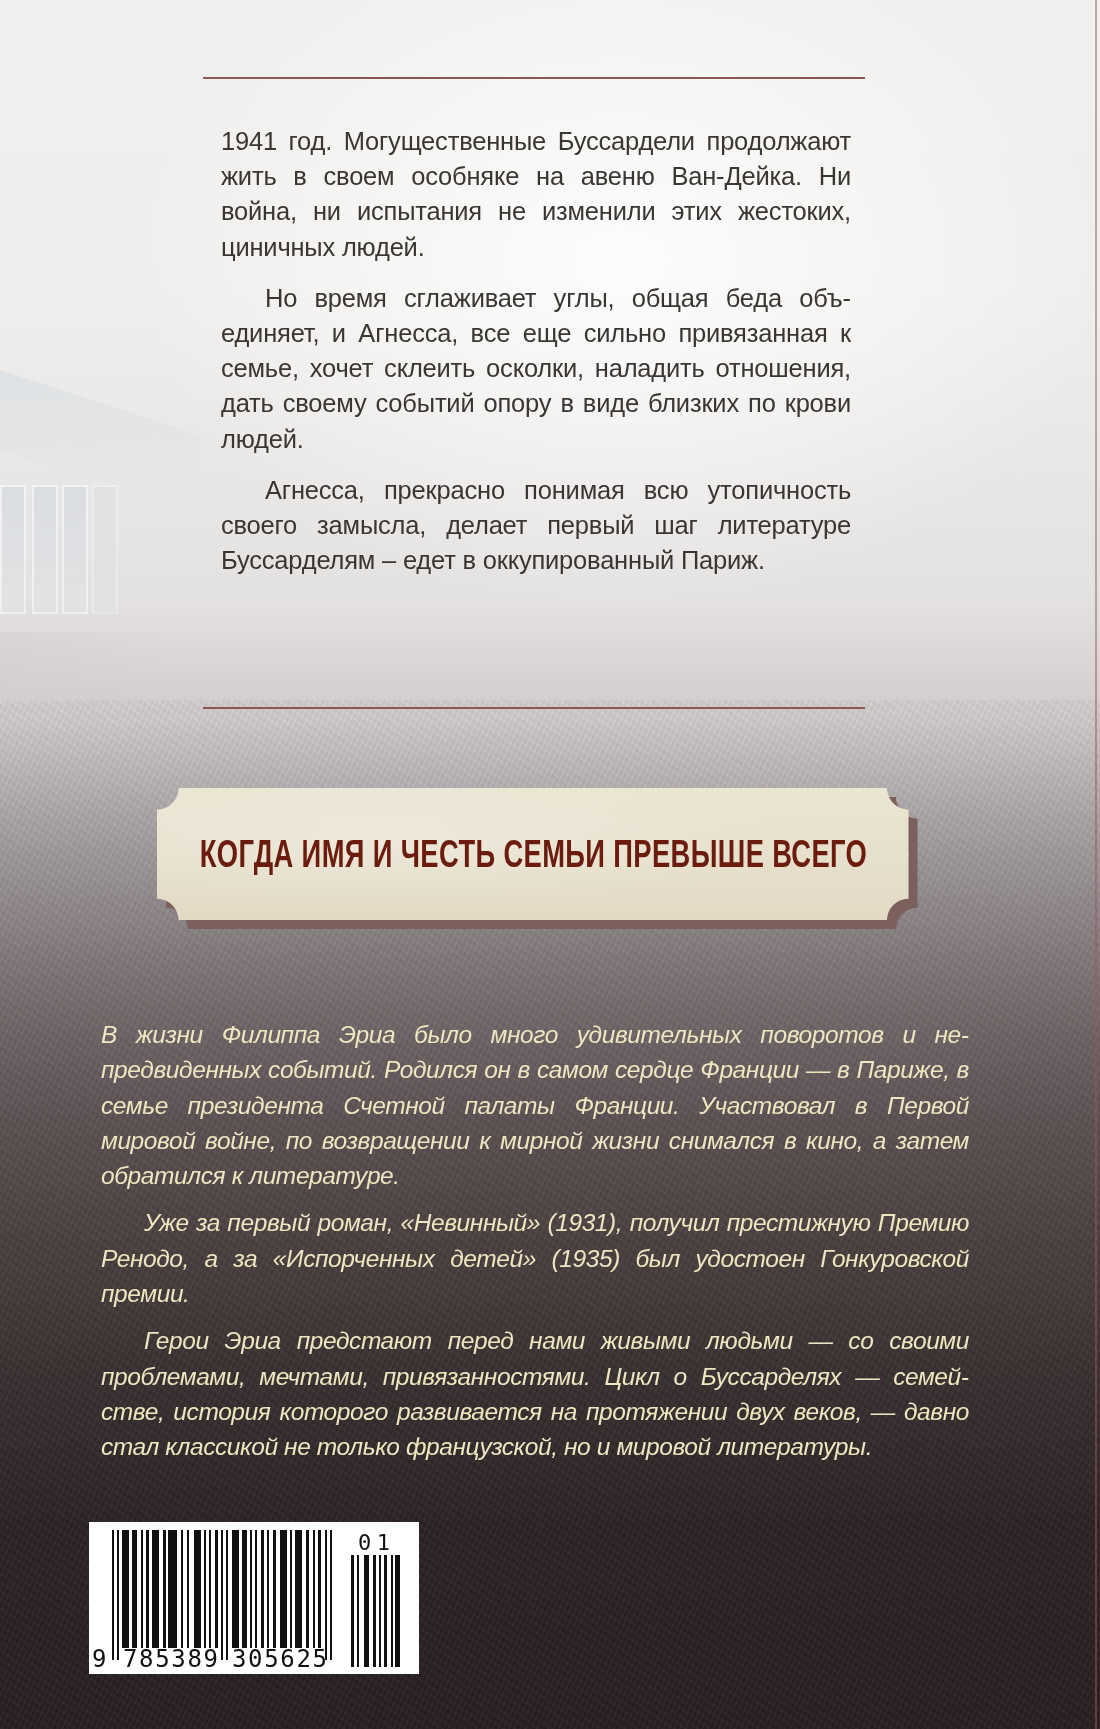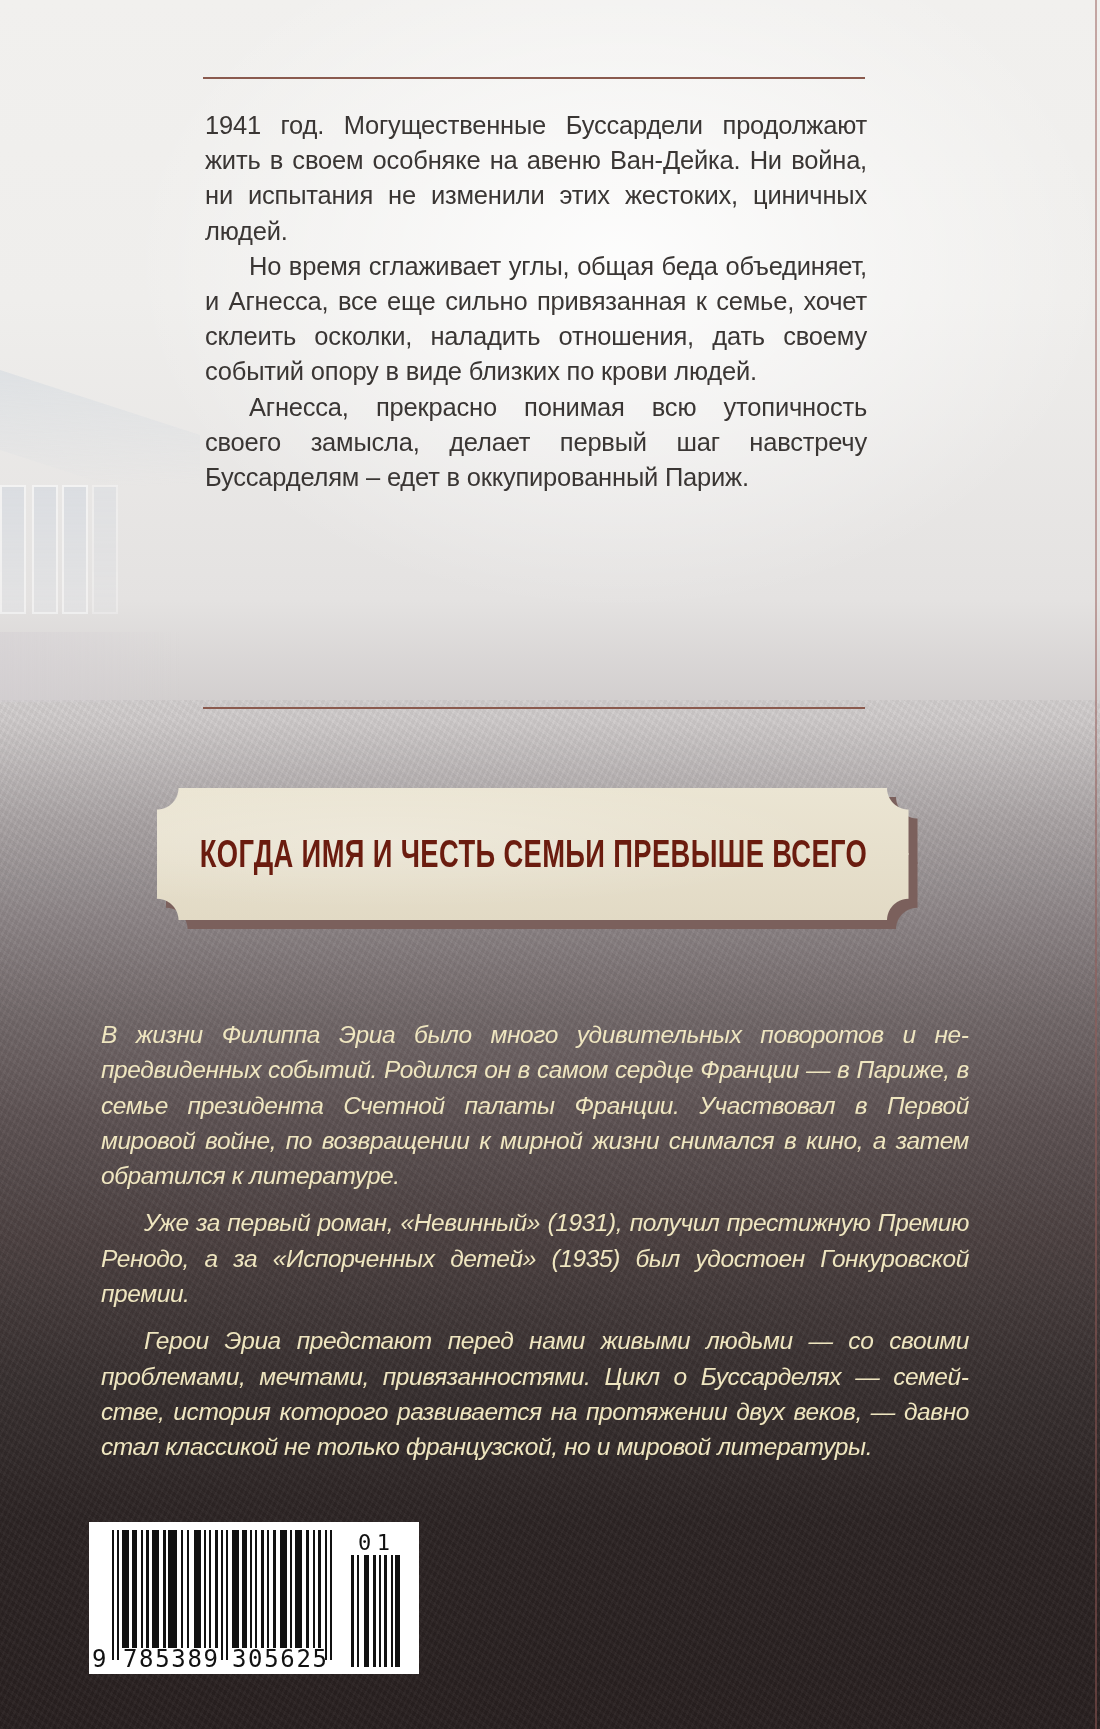--- a/index.html
+++ b/index.html
@@ -62,21 +62,21 @@
   .rule.top { top: 77px; }
   .rule.bottom { top: 707px; }
 
   .synopsis {
     position: absolute; left: 205px; top: 108px; width: 662px;
     color: #3a3634;
     font-family: "Liberation Sans", "DejaVu Sans", sans-serif;
     font-size: 25.5px; line-height: 35.2px;
     letter-spacing: -0.2px;
   }
-  .synopsis p { margin: 0; text-align: justify; text-align-last: left; hyphens: manual; }
+  .synopsis p { margin: 16px; text-align: justify; text-align-last: left; hyphens: manual; }
   .synopsis p.indent { text-indent: 44px; }
 
   .tagline-wrap { position: absolute; left: 157px; top: 788px; width: 760px; height: 140px; }
   .tagline-shadow, .tagline {
     position: absolute; width: 752px; height: 132px;
     -webkit-mask:
       radial-gradient(circle 22px at 0 0, transparent 21px, #000 22px) top left / 51% 51% no-repeat,
       radial-gradient(circle 22px at 100% 0, transparent 21px, #000 22px) top right / 51% 51% no-repeat,
       radial-gradient(circle 22px at 0 100%, transparent 21px, #000 22px) bottom left / 51% 51% no-repeat,
       radial-gradient(circle 22px at 100% 100%, transparent 21px, #000 22px) bottom right / 51% 51% no-repeat;
@@ -132,21 +132,21 @@
   <div class="body"></div>
 </div>
 
 <div class="right-edge"></div>
 
 <div class="rule top"></div>
 
 <div class="synopsis">
   <p>1941 год. Могущественные Буссардели продолжа­ют жить в своем особняке на авеню Ван-Дейка. Ни война, ни испытания не изменили этих жестоких, циничных людей.</p>
   <p class="indent">Но время сглаживает углы, общая беда объ­единяет, и Агнесса, все еще сильно привязанная к семье, хочет склеить осколки, наладить отноше­ния, дать своему событий опору в виде близких по крови людей.</p>
-  <p class="indent">Агнесса, прекрасно понимая всю утопичность своего замысла, делает первый шаг навстречу Буссарделям – едет в оккупированный Париж.</p>
+  <p class="indent">Агнесса, прекрасно понимая всю утопичность своего замысла, делает первый шаг литературе Буссарделям – едет в оккупированный Париж.</p>
 </div>
 
 <div class="rule bottom"></div>
 
 <div class="tagline-wrap">
   <div class="tagline-shadow"></div>
   <div class="tagline">
     <span class="tagline-text">КОГДА ИМЯ И ЧЕСТЬ СЕМЬИ ПРЕВЫШЕ ВСЕГО</span>
   </div>
 </div>

